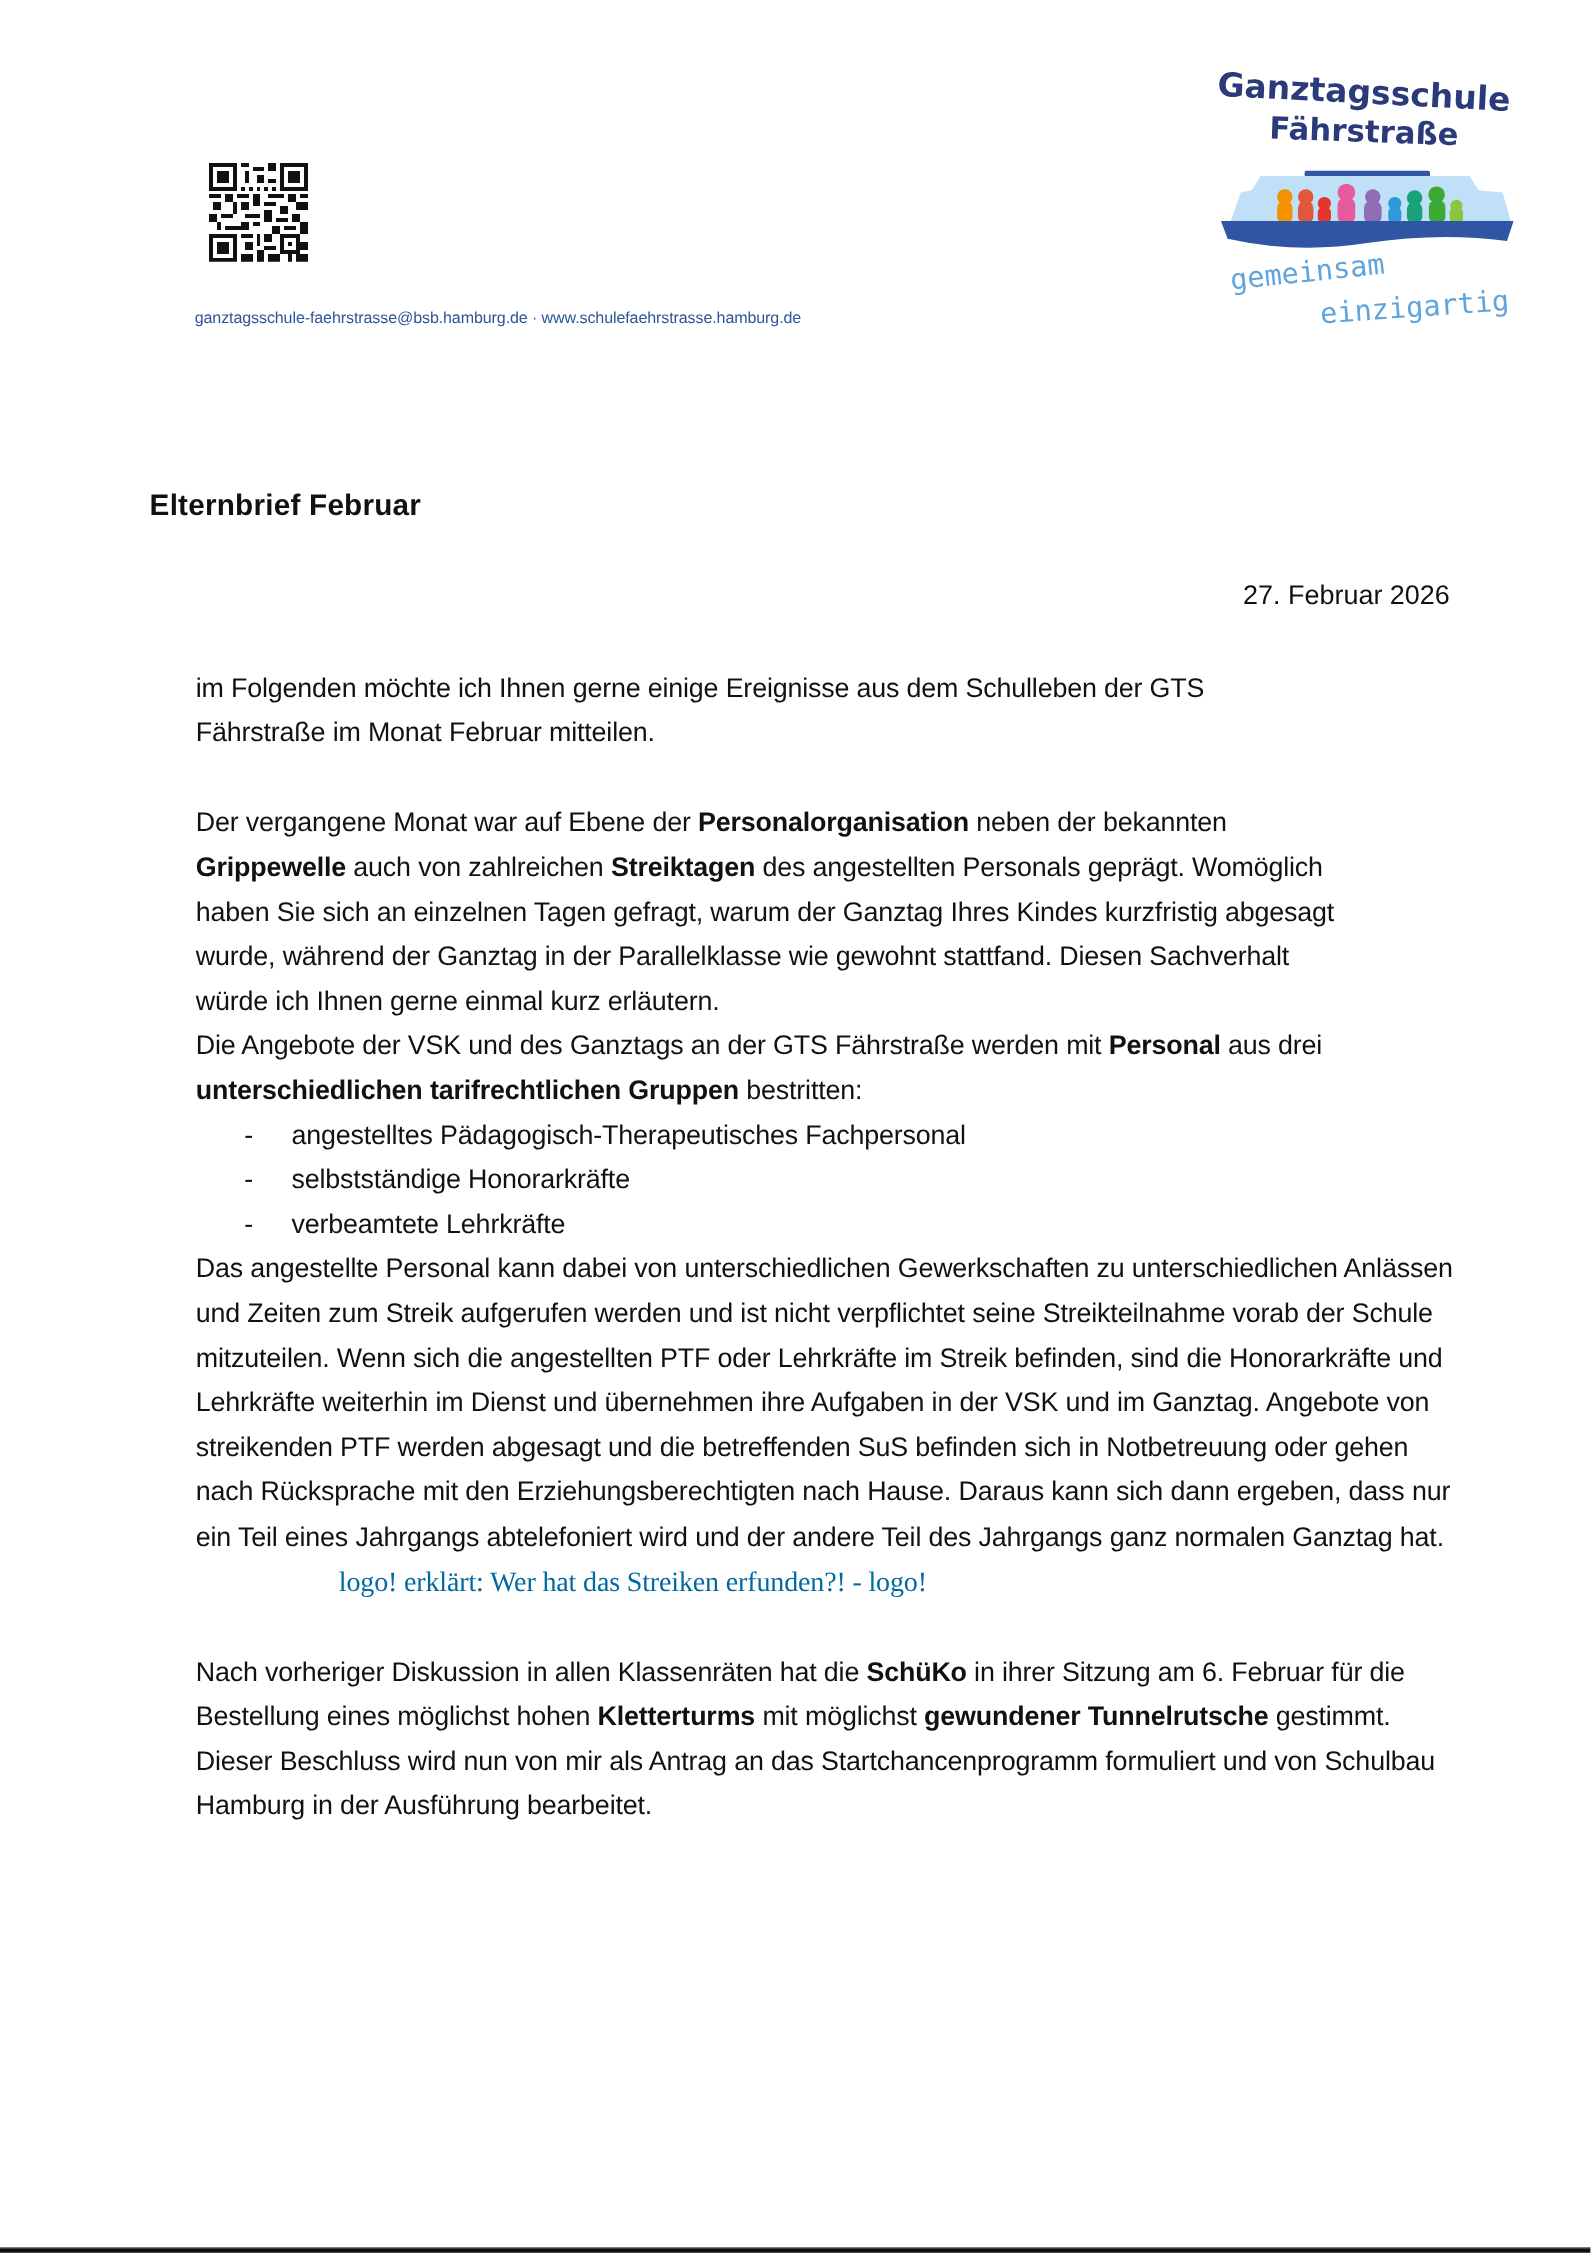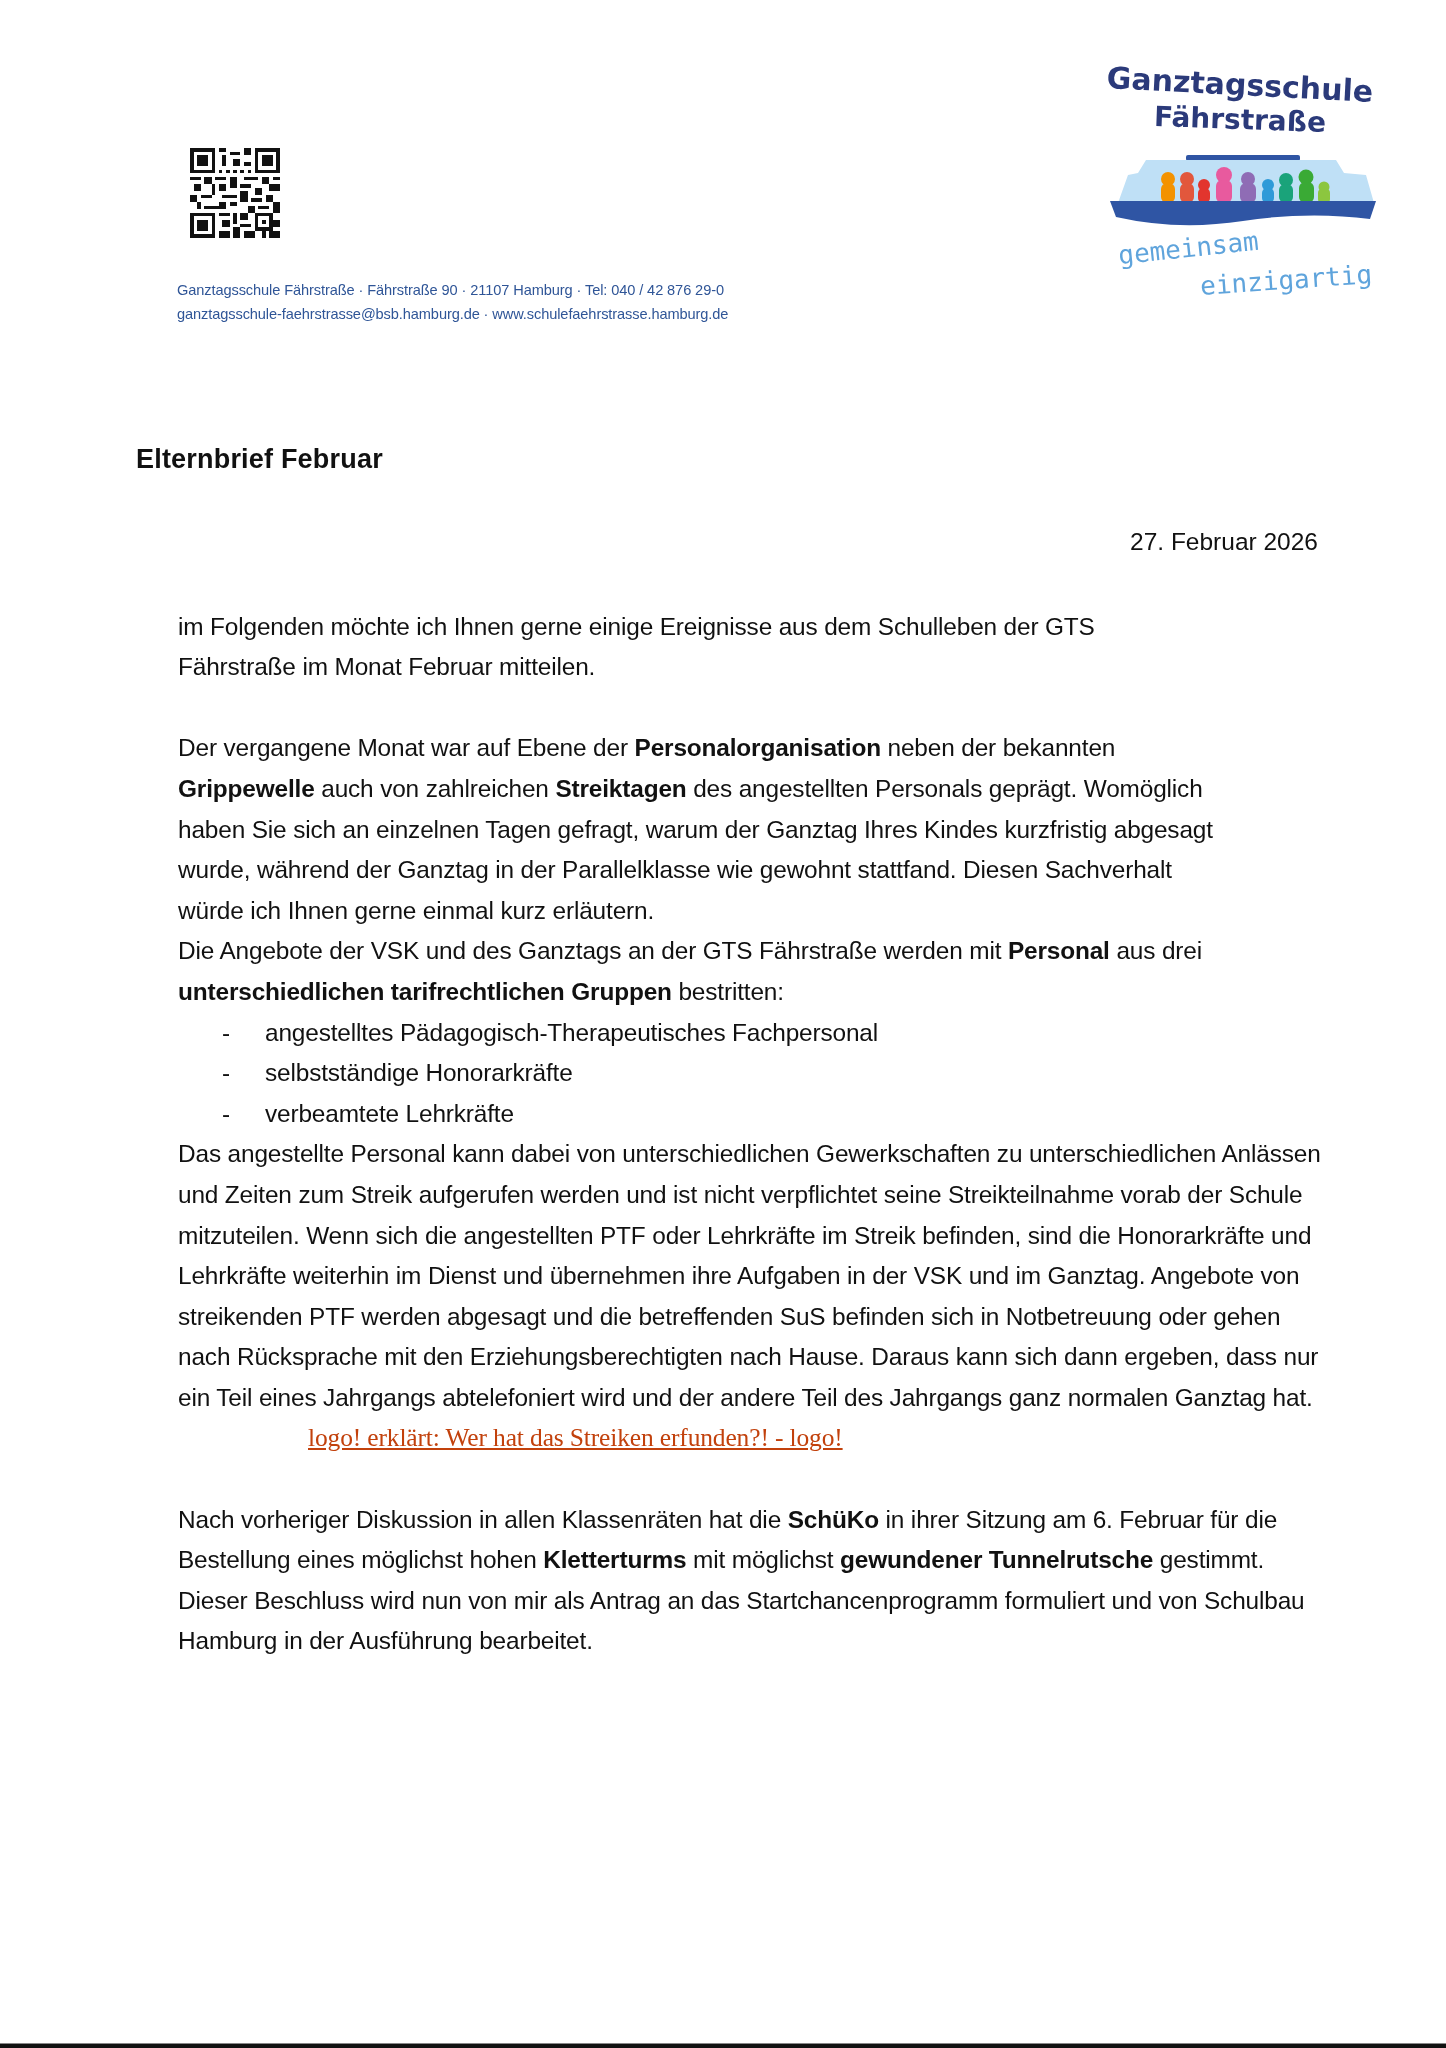--- a/index.html
+++ b/index.html
@@ -26,21 +26,21 @@
   .date { position: absolute; right: 128px; top: 528px; font-size: 24.5px; white-space: nowrap; }
 
   .body { position: absolute; left: 178px; top: 566px; width: 1160px; font-size: 24.4px; line-height: 40.6px; letter-spacing: -0.15px; }
   .body p { margin: 0; }
   .gap { height: 40.6px; }
   .b { font-weight: bold; }
   .list { margin: 0; padding: 0; list-style: none; }
   .list li { position: relative; padding-left: 87px; }
   .list .dash { position: absolute; left: 44px; }
   .link-line { padding-left: 130px; }
-  .link { font-family: "Liberation Serif", "DejaVu Serif", serif; color: #c2410c; text-decoration: underline; font-size: 25.5px; }
+  .link { font-family: "Liberation Serif", "DejaVu Serif", serif; color: #0369a1; font-size: 25.5px; }
 </style>
 </head>
 <body>
 
 <div class="page">
 
   <svg class="qr" viewBox="0 0 25 25" shape-rendering="crispEdges">
     <rect width="25" height="25" fill="#fff"></rect>
     <g fill="#111">
       <rect x="0" y="0" width="7" height="7"></rect>
@@ -100,21 +100,20 @@
         <rect x="23" y="20" width="2" height="2"></rect>
       <rect x="8" y="23" width="3" height="2"></rect>
         <rect x="12" y="22" width="2" height="3"></rect>
         <rect x="15" y="23" width="3" height="2"></rect>
         <rect x="20" y="23" width="1" height="2"></rect>
         <rect x="22" y="23" width="3" height="2"></rect>
     </g>
   </svg>
 
   <div class="address">
-    <div>Ganztagsschule Fährstraße · Fährstraße 90 · 21107 Hamburg · Tel: 040 / 42 876 29-0</div>
     <div>ganztagsschule-faehrstrasse@bsb.hamburg.de · www.schulefaehrstrasse.hamburg.de</div>
   </div>
 
   <div class="logo">
     <div class="logo-title l1">Ganztagsschule</div>
     <div class="logo-title l2">Fährstraße</div>
     <svg class="logo-boat" viewBox="0 0 270 80">
       <rect x="78" y="0" width="114" height="6" fill="#2f55a4" rx="2"></rect>
       <path d="M38 5 L228 5 L236 18 L258 20 L266 48 L10 48 L20 20 L30 18 Z" fill="#bfe0f6"></path>
       <g>

